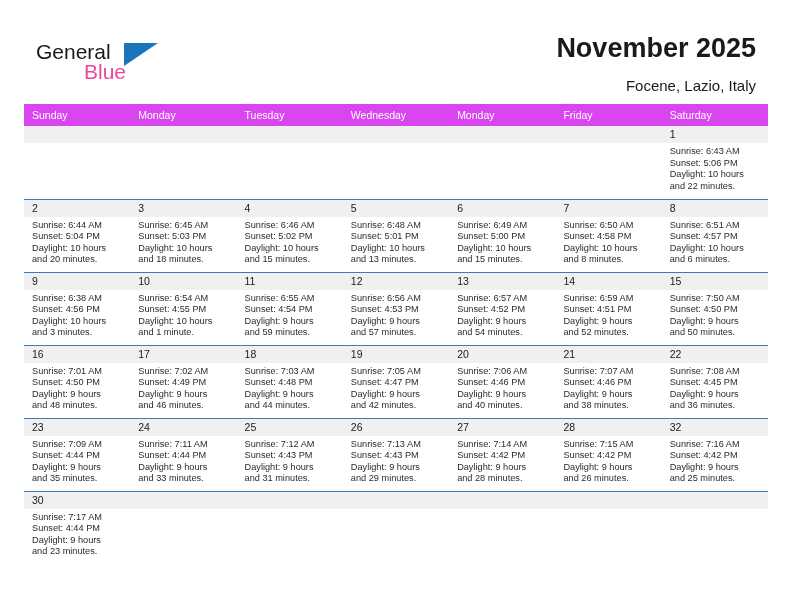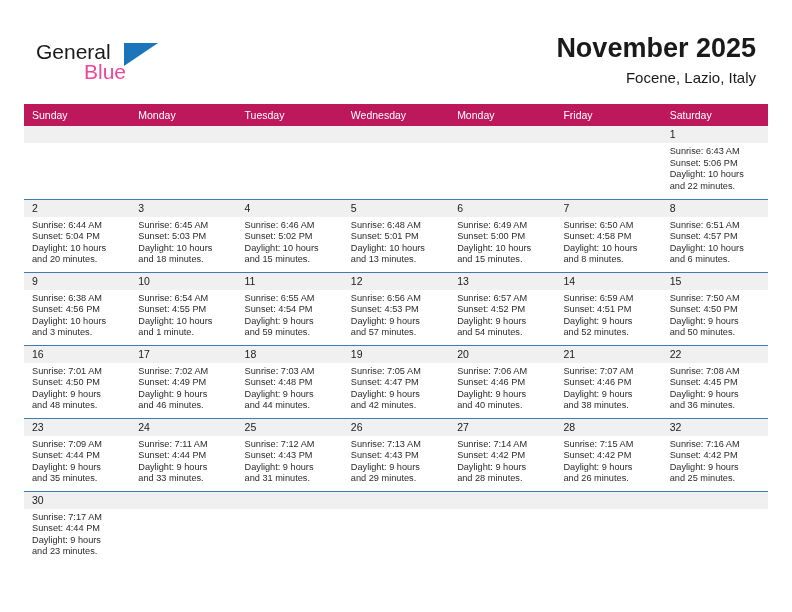--- a/index.html
+++ b/index.html
@@ -70,35 +70,35 @@
     font-size: 27px;
     color: #1a1a1a;
     line-height: 32px;
     white-space: nowrap;
     font-weight: bold;
   }
   .cal-subtitle {
     font-size: 15px;
     color: #1a1a1a;
     line-height: 20px;
-    margin-top: 4px;
+    margin-top: 12px;
     white-space: nowrap;
   }
 
   
   .calendar {
     position: absolute;
     left: 24px;
     top: 104px;
     width: 744px;
     border-collapse: collapse;
     table-layout: fixed;
   }
   .calendar th {
-    background: #be185d;
+    background: #d946ef;
     color: #ffffff;
     font-size: 10.5px;
     font-weight: normal;
     text-align: left;
     padding: 5px 0 5px 8px;
     height: 22px;
     border: none;
   }
   .calendar td {
     vertical-align: top;

